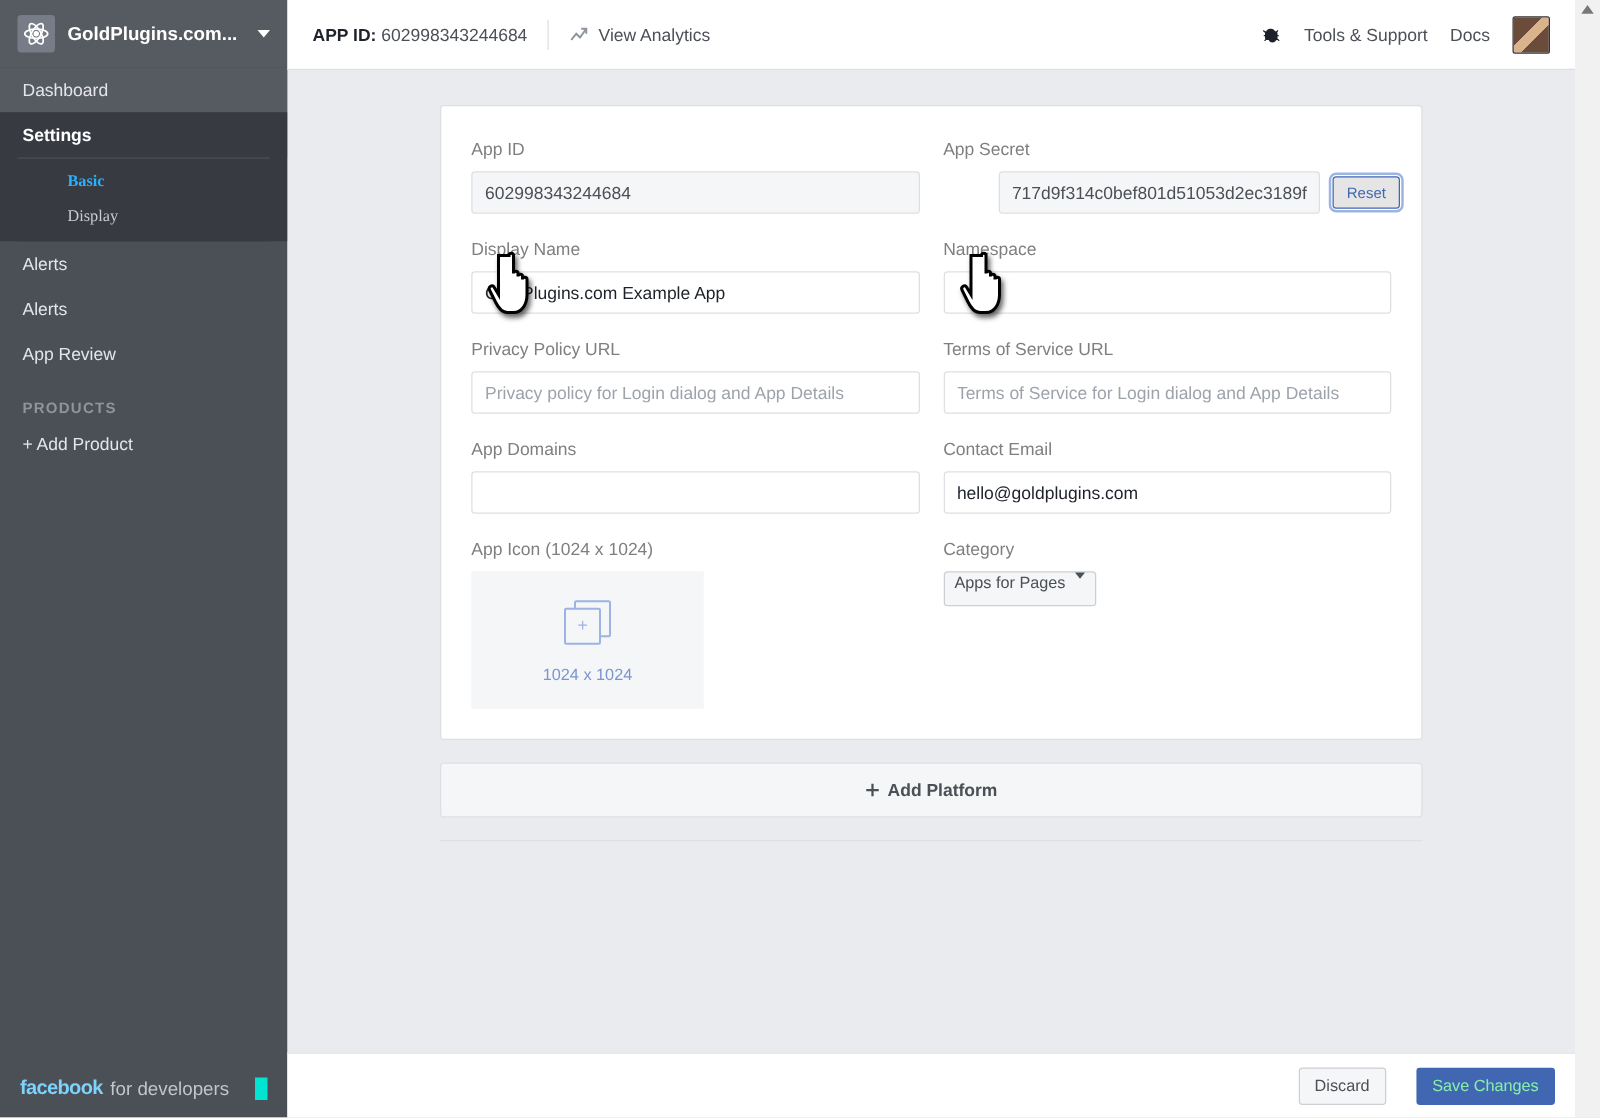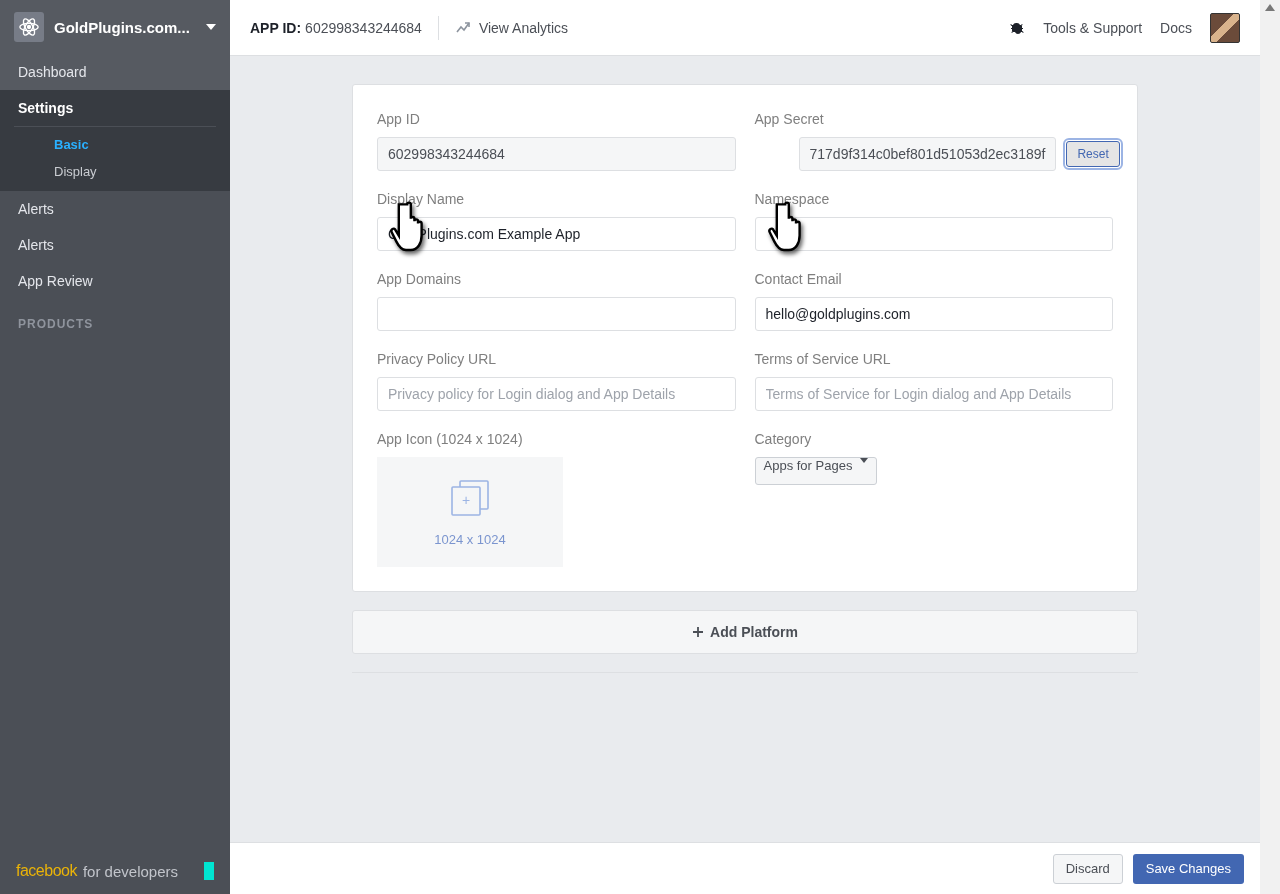--- a/index.html
+++ b/index.html
@@ -10,28 +10,28 @@
   
   .sidebar { width:230px; background:#4b4f56; color:#fff; display:flex; flex-direction:column; flex-shrink:0; }
   .sidebar-header { display:flex; align-items:center; padding:12px 14px; background:#565a61; }
   .sidebar-header .logo { width:30px; height:30px; background:#777c87; border-radius:3px; display:flex; align-items:center; justify-content:center; margin-right:10px; }
   .sidebar-header .logo svg { width:22px; height:22px; }
   .sidebar-header .appname { font-weight:bold; font-size:15px; flex:1; white-space:nowrap; overflow:hidden; text-overflow:ellipsis; }
   .sidebar-header .caret { margin-left:6px; }
   .nav-item { padding:10px 18px; color:#e4e6eb; cursor:pointer; font-size:14px; }
   .nav-item.top { background:#565a61; }
   .nav-item.active { background:#373b41; font-weight:bold; color:#fff; }
-  .sub-list { background:#373b41; padding:4px 0 6px; border-top:1px solid #4b4f56; margin:0 14px 0 14px;}
+  .sub-list { background:#373b41; padding:4px 0 6px; border-top:1px solid #4b4f56; margin:0 14px 0 14px;font-family:Liberation Serif, serif;}
   .sub-wrap { background:#373b41; }
   .sub-item { padding:6px 18px 6px 40px; color:#c9ccd1; font-size:13px; cursor:pointer;}
   .sub-item.active { color:#29b0ff; font-weight:bold;}
   .products-label { padding:18px 18px 6px; color:#8f949d; letter-spacing:1px; font-size:12px; font-weight:bold;}
   .add-product { padding:8px 18px; color:#e4e6eb; font-size:14px; cursor:pointer;}
   .sidebar-footer { margin-top:auto; padding:14px 16px; display:flex; align-items:center; }
-  .sidebar-footer .fb { font-weight:normal; color:#eab308; font-size:16px; letter-spacing:-0.5px;}
+  .sidebar-footer .fb { font-weight:bold; color:#7dd3fc; font-size:16px; letter-spacing:-0.5px;}
   .sidebar-footer .fd { color:#c2c5cb; font-size:15px; margin-left:6px;}
   .sidebar-footer .chip { width:10px; height:18px; background:#00e5d1; margin-left:auto;}
   
   .main { flex:1; display:flex; flex-direction:column; background:#e9ebee; min-width:0;}
   .topbar { height:56px; background:#fff; border-bottom:1px solid #dddfe2; display:flex; align-items:center; padding:0 20px; }
   .topbar .appid-label { font-weight:bold; color:#1d2129; margin-right:4px;}
   .topbar .appid-val { color:#4b4f56; }
   .topbar .divider { width:1px; height:24px; background:#dddfe2; margin:0 16px;}
   .topbar .analytics { color:#4b4f56; display:flex; align-items:center; cursor:pointer;}
   .topbar .analytics svg { margin-right:8px;}
@@ -53,24 +53,24 @@
   .small-btn { height:26px; padding:0 10px; border:1px solid #4267b2; background:#e5e5e5; color:#4267b2; font-size:12px; border-radius:3px; cursor:pointer; outline:2px solid #9cb4e4; outline-offset:1px;}
   .icon-upload { width:186px; height:110px; background:#f5f6f7; display:flex; flex-direction:column; align-items:center; justify-content:center; cursor:pointer;}
   .icon-upload .pic { color:#9cb4e4; }
   .icon-upload .cap { color:#7b95cf; font-size:13px; margin-top:12px;}
   .select { display:inline-flex; height:28px; border:1px solid #ccd0d5; background:#f5f6f7; border-radius:3px; padding:0 8px; font-size:13px; color:#4b4f56; cursor:pointer;}
   .select .tri { margin-left:8px;}
   .platform-btn { width:786px; margin:18px auto 0; background:#f5f6f7; border:1px solid #dddfe2; border-radius:3px; height:44px; display:flex; align-items:center; justify-content:center; color:#4b4f56; font-weight:bold; cursor:pointer;}
   .platform-btn svg { margin-right:6px;}
   .hr { width:786px; margin:18px auto 0; border-top:1px solid #dddfe2;}
   
-  .bottombar { height:52px; background:#fff; border-top:1px solid #dddfe2; display:flex; align-items:center; justify-content:flex-end; padding:0 16px; gap:10px;}
+  .bottombar { height:52px; background:#fff; border-top:1px solid #dddfe2; display:flex; align-items:center; justify-content:flex-end; padding:0 16px; gap:24px;}
   .btn { height:30px; padding:0 12px; border-radius:3px; font-size:13px; cursor:pointer; border:1px solid transparent;}
   .btn.discard { background:#f5f6f7; border:1px solid #ccd0d5; color:#4b4f56;}
-  .btn.save { background:#4267b2; color:#ffffff;}
+  .btn.save { background:#4267b2; color:#86efac;}
   
   .hand { position:absolute; width:48px; height:60px; pointer-events:none; z-index:10;}
   .hand svg { filter: drop-shadow(2px 3px 2px rgba(0,0,0,0.6)); }
   .tri { width:0;height:0;border-left:4px solid transparent;border-right:4px solid transparent;border-top:5px solid #4b4f56;}
   .caret-down { width:0;height:0;border-left:5px solid transparent;border-right:5px solid transparent;border-top:6px solid #fff;}
 </style>
 </head>
 <body>
 
 <div class="app">
@@ -95,20 +95,21 @@
       <div class="nav-item active">Settings</div>
       <div class="sub-list">
         <div class="sub-item active">Basic</div>
         <div class="sub-item">Display</div>
       </div>
     </div>
     <div class="nav-item">Alerts</div>
     <div class="nav-item">Alerts</div>
     <div class="nav-item">App Review</div>
     <div class="products-label">PRODUCTS</div>
+    <div class="add-product">+ Add Product</div>
     <div class="sidebar-footer">
       <span class="fb">facebook</span>
       <span class="fd">for developers</span>
       <span class="chip"></span>
     </div>
   </div>
 
   <div class="main">
     <div class="topbar">
       <span class="appid-label">APP ID:</span>
@@ -155,37 +156,37 @@
             <input type="text" value="GoldPlugins.com Example App" style="">
           </div>
           <div class="col">
             <span class="field-label">Namespace</span>
             <input type="text" value="" style="">
           </div>
         </div>
 
         <div class="row2">
           <div class="col">
+            <span class="field-label">Privacy Policy URL</span>
+            <input type="text" placeholder="Privacy policy for Login dialog and App Details" style="">
+          </div>
+          <div class="col">
+            <span class="field-label">Terms of Service URL</span>
+            <input type="text" placeholder="Terms of Service for Login dialog and App Details" style="">
+          </div>
+        </div>
+
+        <div class="row2">
+          <div class="col">
             <span class="field-label">App Domains</span>
             <input type="text" value="" style="">
           </div>
           <div class="col">
             <span class="field-label">Contact Email</span>
             <input type="text" value="hello@goldplugins.com" style="">
-          </div>
-        </div>
-
-        <div class="row2">
-          <div class="col">
-            <span class="field-label">Privacy Policy URL</span>
-            <input type="text" placeholder="Privacy policy for Login dialog and App Details" style="">
-          </div>
-          <div class="col">
-            <span class="field-label">Terms of Service URL</span>
-            <input type="text" placeholder="Terms of Service for Login dialog and App Details" style="">
           </div>
         </div>
 
         <div class="row2" style="margin-bottom:0;">
           <div class="col">
             <span class="field-label">App Icon (1024 x 1024)</span>
             <div class="icon-upload">
               <div class="pic">
                 <svg width="48" height="40" viewBox="0 0 48 40" fill="none" stroke="#9cb4e4" stroke-width="1.6">
                   <rect x="14" y="4" width="28" height="28" rx="1"></rect>

